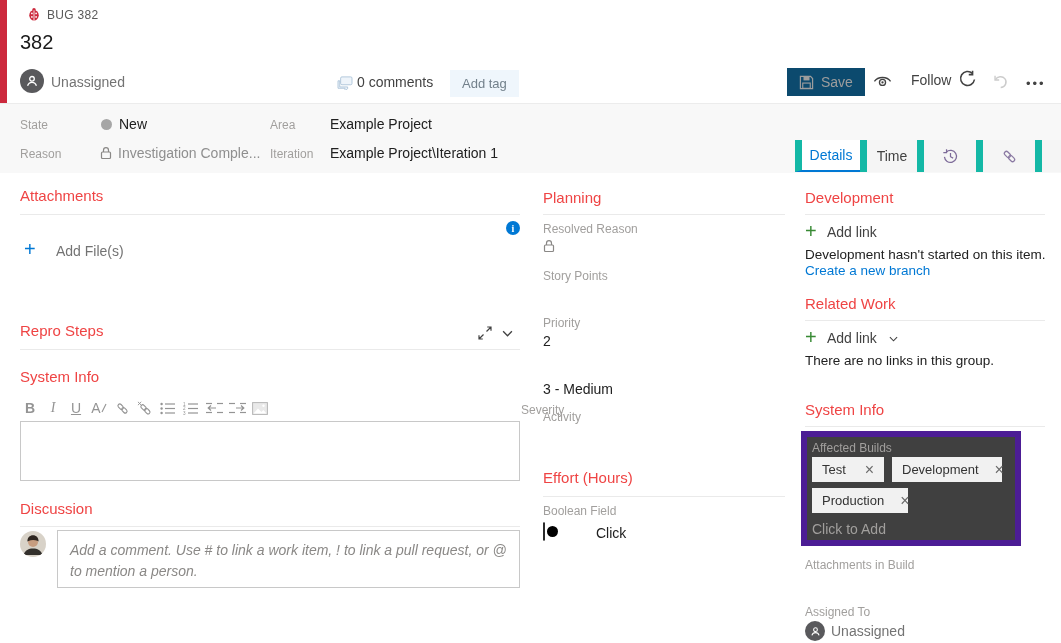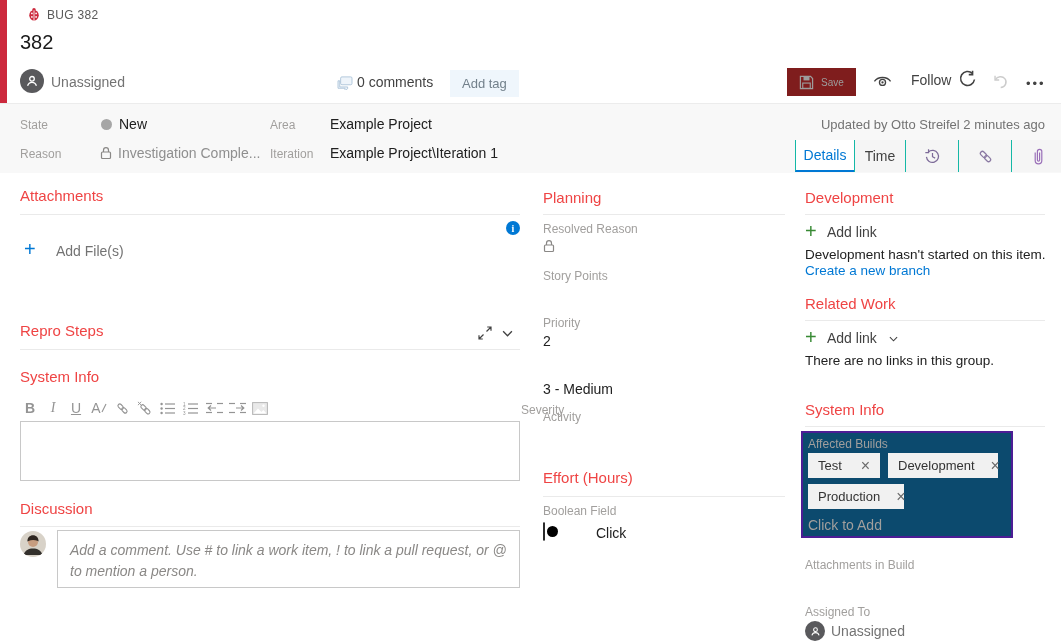--- a/index.html
+++ b/index.html
@@ -12,40 +12,40 @@
   .hr{border-top:1px solid #eaeaea;height:0;}
   .muted{color:#737373;}
   .link{color:#0078d4;}
   .nowrap{white-space:nowrap;}
   
   .redbar{left:0;top:0;width:7px;height:103px;background:#cc293d;}
   .typelabel{font-size:12px;color:#595959;letter-spacing:.3px;}
   .title{font-size:20px;color:#1a1a1a;}
   .avatar-dark{border-radius:50%;background:#59595c;display:flex;align-items:center;justify-content:center;}
   .addtag{background:#eff6fc;color:#72808b;font-size:13px;padding:6px 12px;border:none;cursor:pointer;}
-  .savebtn{background:#7f1d1d;color:#9d9d9d;font-size:10px;border:none;display:flex;align-items:center;gap:7px;padding:5px 12px;height:28px;}
+  .savebtn{background:#0c4a6e;color:#9d9d9d;font-size:14px;border:none;display:flex;align-items:center;gap:7px;padding:5px 12px;height:28px;}
   .toolbtn{display:flex;align-items:center;gap:19px;font-size:14px;color:#424242;background:none;border:none;cursor:pointer;padding:0;}
   
   .strip{left:0;top:103px;width:1061px;height:69px;background:#f8f8f8;border-top:1px solid #ececec;}
   .statedot{width:11px;height:11px;border-radius:50%;background:#a6a6a6;display:inline-block;}
   .tabbar{display:flex;align-items:stretch;height:32px;}
   .tab{display:flex;align-items:center;justify-content:center;font-size:14px;color:#424242;
-       background:#f5f5f5;border-left:1px solid #14b8a6;cursor:pointer;text-align:right;}
+       background:#f5f5f5;border-left:7px solid #14b8a6;cursor:pointer;text-align:right;}
   .tab:last-child{border-right:1px solid #e6e6e6;}
   .tab.sel{background:#fff;color:#0078d4;border-bottom:2px solid #0078d4;}
   
   .plus{font-size:20px;font-weight:400;line-height:1;}
   .plus.blue{color:#0078d4;}
   .plus.green{color:#388a34;}
   .editorbox{border:1px solid #c8c8c8;background:#fff;}
   .tbicon{color:#949494;font-size:14px;display:inline-flex;align-items:center;justify-content:center;width:20px;height:18px;cursor:pointer;}
   .commentbox{border:1px solid #c8c8c8;background:#fff;font-style:italic;color:#8a8886;font-size:14px;padding:9px 12px;line-height:1.5;}
   .toggle{width:38px;height:19px;border:1.5px solid #2b2b2b;border-radius:10px;background:#fff;position:relative;cursor:pointer;}
   .toggle .knob{position:absolute;left:3px;top:2.5px;width:11px;height:11px;border-radius:50%;background:#000;}
-  .focusbox{border:2px solid #4c1d95;background:#0c4a6e;}
+  .focusbox{border:6px solid #4c1d95;background:#404040;}
   .chip{display:inline-flex;align-items:center;justify-content:space-between;background:#f1f1f1;height:25px;
         font-size:13px;color:#333;padding:0 10px;}
   .chip .x{color:#6b6b6b;font-size:16px;line-height:1;margin-left:16px;cursor:pointer;}
   .infoicon{width:14px;height:14px;border-radius:50%;background:#0078d4;color:#fff;font-size:10px;font-weight:bold;
             display:flex;align-items:center;justify-content:center;font-family:"Liberation Serif",serif;cursor:pointer;}
   .moredots{font-size:13px;letter-spacing:2px;color:#424242;}
   svg{display:block;}
 </style>
 </head>
 <body>
@@ -139,21 +139,20 @@
       <path d="M3.5 6V4.2a2.5 2.5 0 0 1 5 0V6" fill="none" stroke="#8a8886" stroke-width="1.2"></path>
     </svg>
   </span>
   <span class="abs val" style="left:118px;top:145px;color:#8f8f8f;">Investigation Comple...</span>
 
   <span class="abs lbl" style="left:270px;top:118px;">Area</span>
   <span class="abs val" style="left:330px;top:116px;">Example Project</span>
   <span class="abs lbl" style="left:270px;top:147px;">Iteration</span>
   <span class="abs val" style="left:330px;top:145px;">Example Project\Iteration 1</span>
 
-  <span class="abs" style="right:16px;top:117px;font-size:13px;color:#737373;">Updated by Otto Streifel 2 minutes ago</span>
 
   <div class="abs tabbar" style="left:795px;top:140px;">
     <div class="tab sel" style="width:58px;">Details</div>
     <div class="tab" style="width:50px;">Time</div>
     <div class="tab" style="width:52px;">
       <span>
         <svg width="17" height="17" viewBox="0 0 18 18">
           <path d="M4.6 4.2A6.4 6.4 0 1 1 2.6 9.4" fill="none" stroke="#7d6b99" stroke-width="1.3"></path>
           <path d="M4.8 1.4v3.4H1.4" fill="none" stroke="#7d6b99" stroke-width="1.3"></path>
           <path d="M9 5.4v3.8l2.8 1.5" fill="none" stroke="#7d6b99" stroke-width="1.3"></path>

